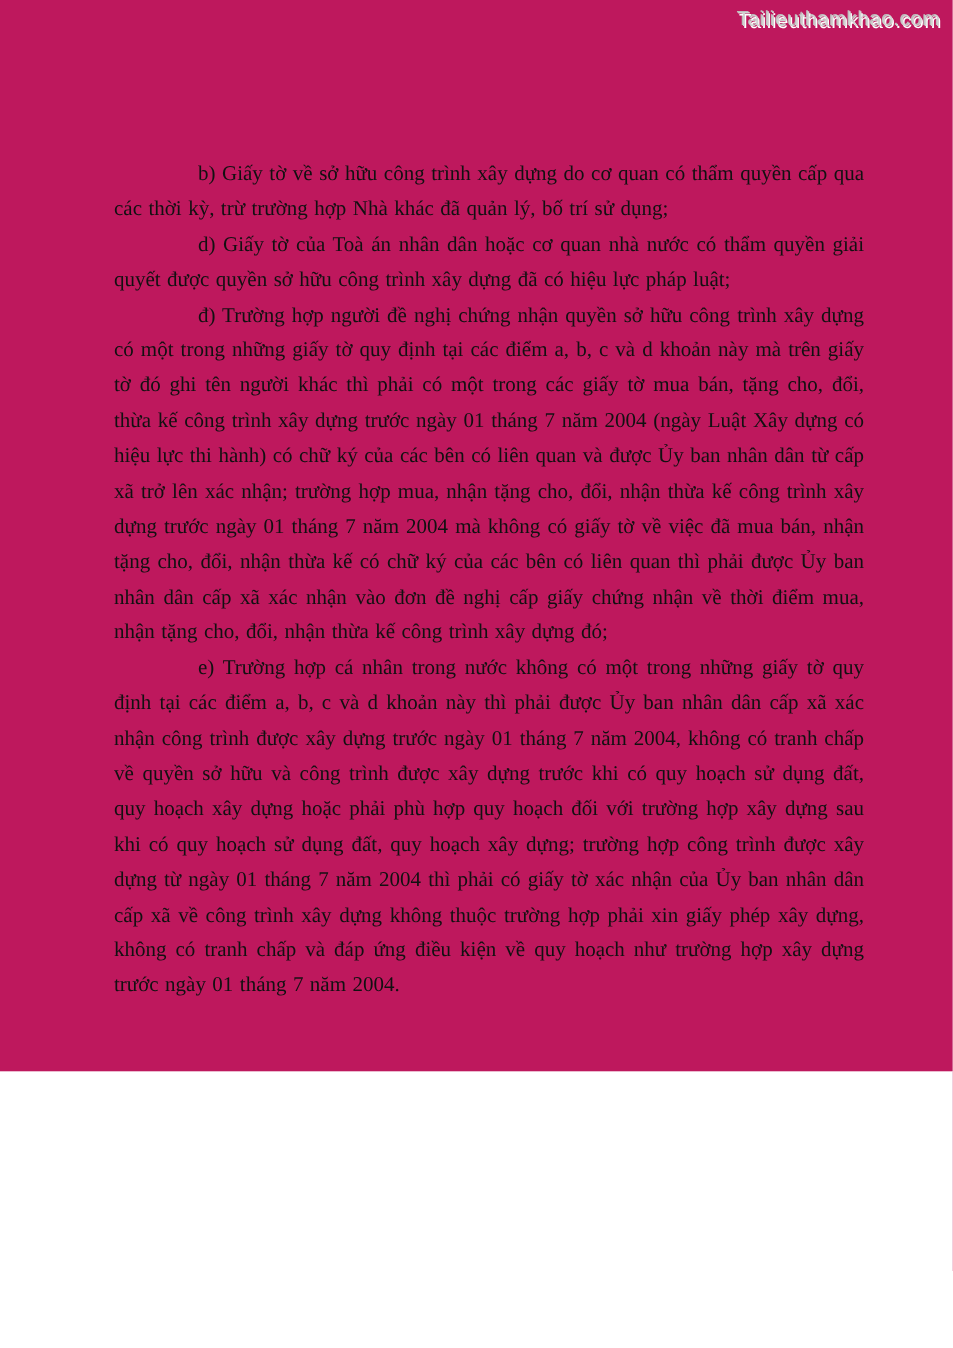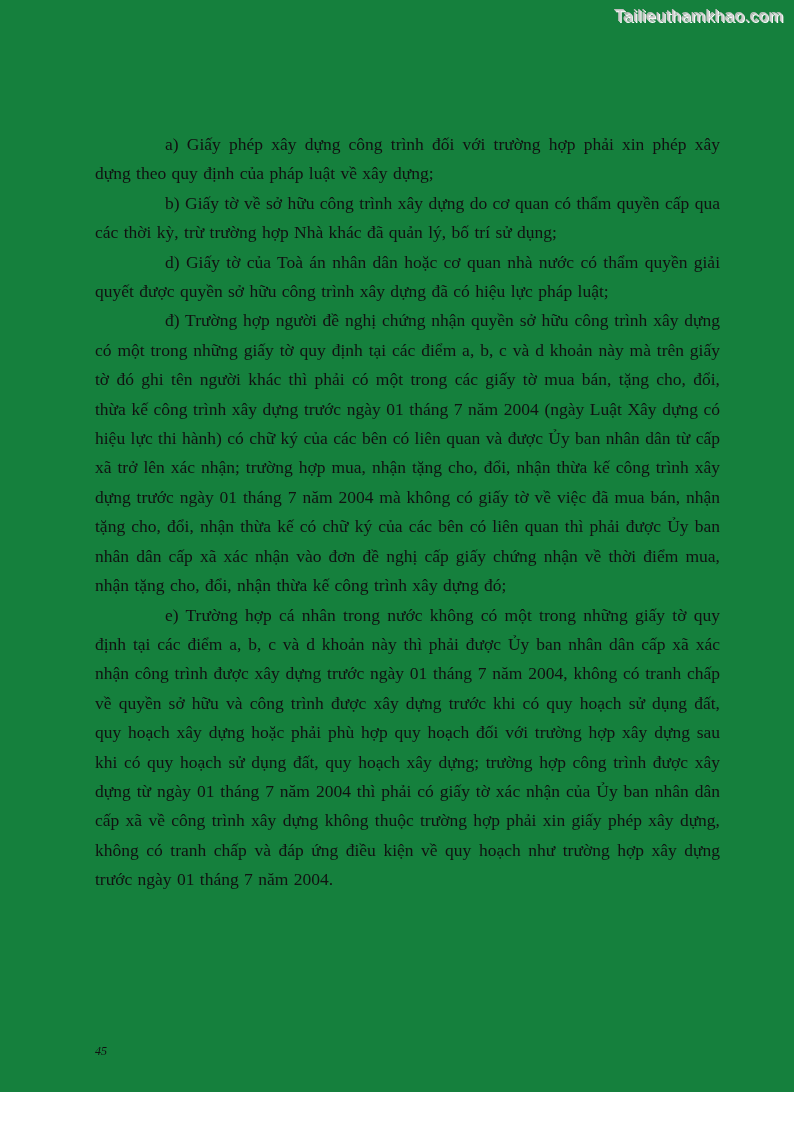--- a/index.html
+++ b/index.html
@@ -3,22 +3,22 @@
 <meta charset="utf-8">
 <style>
   html, body {
     margin: 0;
     padding: 0;
     background: #ffffff;
   }
   .page {
     position: relative;
     width: 794px;
-    height: 1092px;
-    background: #15803d;
+    height: 893px;
+    background: #be185d;
     overflow: hidden;
     font-family: "Liberation Serif", serif;
     color: #111111;
   }
   .watermark {
     position: absolute;
     top: 7px;
     right: 10px;
     font-family: "Liberation Sans", sans-serif;
     font-size: 17px;
@@ -54,21 +54,20 @@
   }
 </style>
 </head>
 <body>
 
 <div class="page">
 
   <div class="watermark">Tailieuthamkhao.com</div>
 
   <div class="content">
-    <p>a) Giấy phép xây dựng công trình đối với trường hợp phải xin phép xây dựng theo quy định của pháp luật về xây dựng;</p>
     <p>b) Giấy tờ về sở hữu công trình xây dựng do cơ quan có thẩm quyền cấp qua các thời kỳ, trừ trường hợp Nhà khác đã quản lý, bố trí sử dụng;</p>
     <p>d) Giấy tờ của Toà án nhân dân hoặc cơ quan nhà nước có thẩm quyền giải quyết được quyền sở hữu công trình xây dựng đã có hiệu lực pháp luật;</p>
     <p>đ) Trường hợp người đề nghị chứng nhận quyền sở hữu công trình xây dựng có một trong những giấy tờ quy định tại các điểm a, b, c và d khoản này mà trên giấy tờ đó ghi tên người khác thì phải có một trong các giấy tờ mua bán, tặng cho, đổi, thừa kế công trình xây dựng trước ngày 01 tháng 7 năm 2004 (ngày Luật Xây dựng có hiệu lực thi hành) có chữ ký của các bên có liên quan và được Ủy ban nhân dân từ cấp xã trở lên xác nhận; trường hợp mua, nhận tặng cho, đổi, nhận thừa kế công trình xây dựng trước ngày 01 tháng 7 năm 2004 mà không có giấy tờ về việc đã mua bán, nhận tặng cho, đổi, nhận thừa kế có chữ ký của các bên có liên quan thì phải được Ủy ban nhân dân cấp xã xác nhận vào đơn đề nghị cấp giấy chứng nhận về thời điểm mua, nhận tặng cho, đổi, nhận thừa kế công trình xây dựng đó;</p>
     <p>e) Trường hợp cá nhân trong nước không có một trong những giấy tờ quy định tại các điểm a, b, c và d khoản này thì phải được Ủy ban nhân dân cấp xã xác nhận công trình được xây dựng trước ngày 01 tháng 7 năm 2004, không có tranh chấp về quyền sở hữu và công trình được xây dựng trước khi có quy hoạch sử dụng đất, quy hoạch xây dựng hoặc phải phù hợp quy hoạch đối với trường hợp xây dựng sau khi có quy hoạch sử dụng đất, quy hoạch xây dựng; trường hợp công trình được xây dựng từ ngày 01 tháng 7 năm 2004 thì phải có giấy tờ xác nhận của Ủy ban nhân dân cấp xã về công trình xây dựng không thuộc trường hợp phải xin giấy phép xây dựng, không có tranh chấp và đáp ứng điều kiện về quy hoạch như trường hợp xây dựng trước ngày 01 tháng 7 năm 2004.</p>
   </div>
 
   <div class="page-number">45</div>
 
 </div>
 

